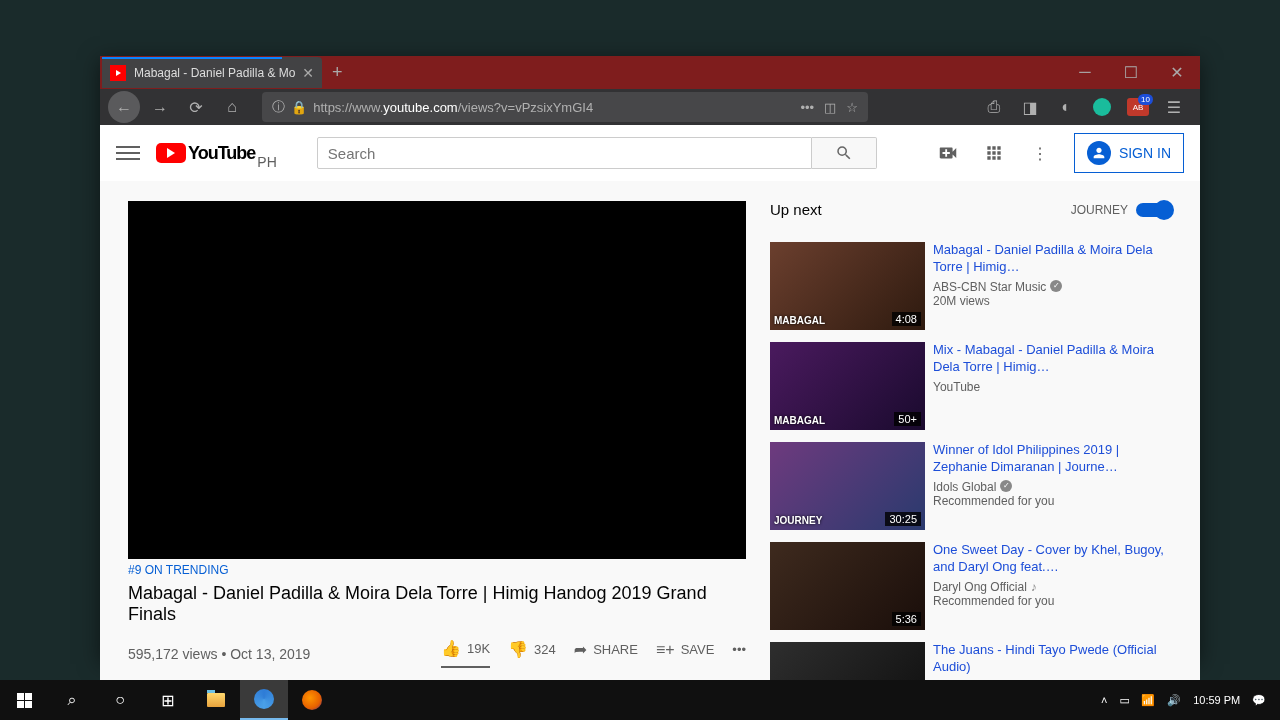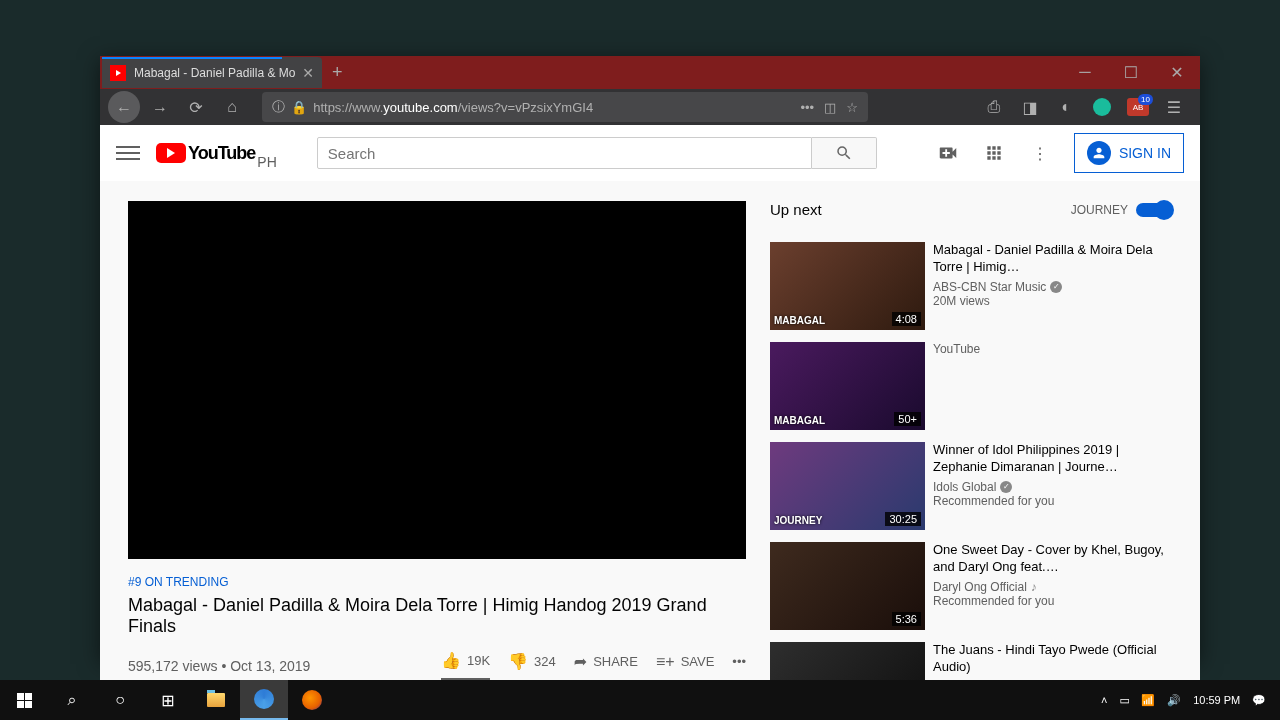--- a/index.html
+++ b/index.html
@@ -50,21 +50,21 @@
 .search-input { flex: 1; height: 32px; border: 1px solid #ccc; padding: 0 10px; font-size: 15px; outline: none; border-radius: 2px 0 0 2px; }
 .search-btn { width: 65px; height: 32px; background: #f8f8f8; border: 1px solid #ccc; border-left: none; cursor: pointer; display: flex; align-items: center; justify-content: center; border-radius: 0 2px 2px 0; }
 .yt-actions { margin-left: auto; display: flex; align-items: center; gap: 22px; }
 .yt-action-icon { width: 24px; height: 24px; cursor: pointer; color: #606060; display: flex; align-items: center; justify-content: center; }
 .signin-btn { border: 1px solid #065fd4; color: #065fd4; padding: 7px 12px; display: flex; align-items: center; gap: 8px; font-size: 14px; font-weight: 500; cursor: pointer; }
 .signin-avatar { width: 24px; height: 24px; border-radius: 50%; background: #065fd4; display: flex; align-items: center; justify-content: center; color: white; }
 
 .yt-body { display: flex; padding: 20px 28px; gap: 24px; background: #f9f9f9; }
 .main-col { flex: 0 0 618px; }
 .video-player { width: 618px; height: 358px; background: #000; }
-.trending-tag { color: #065fd4; font-size: 12px; font-weight: 500; margin-top: 16px; }
+.trending-tag { color: #065fd4; font-size: 12px; font-weight: 500; margin-top: 4px; }
 .video-title { font-size: 18px; font-weight: 400; margin-top: 6px; color: #030303; }
 .video-meta { display: flex; align-items: center; margin-top: 14px; padding-bottom: 12px; }
 .video-stats { color: #606060; font-size: 14px; }
 .video-actions { margin-left: auto; display: flex; gap: 18px; align-items: center; }
 .action-btn { display: flex; align-items: center; gap: 6px; color: #606060; font-size: 13px; font-weight: 500; cursor: pointer; padding-bottom: 8px; }
 .action-btn.liked { border-bottom: 2px solid #606060; }
 .action-icon { font-size: 16px; }
 
 .side-col { flex: 1; }
 .upnext-header { display: flex; align-items: center; margin-bottom: 24px; }
@@ -76,22 +76,22 @@
 .rec-item { display: flex; gap: 8px; margin-bottom: 12px; cursor: pointer; }
 .rec-thumb { width: 155px; height: 88px; background: #333; position: relative; flex-shrink: 0; background-size: cover; }
 .rec-thumb.t0 { background: linear-gradient(135deg, #6b3f2e, #2e1a0f); }
 .rec-thumb.t1 { background: linear-gradient(135deg, #4a1a5e, #1a0a2e); }
 .rec-thumb.t2 { background: linear-gradient(135deg, #6e3a7e, #2a3a6e); text-align: center; }
 .rec-thumb.t3 { background: linear-gradient(135deg, #3e2a1e, #1a0e0a); }
 .rec-thumb.t4 { background: linear-gradient(135deg, #2e2e2e, #0e0e0e); }
 .thumb-overlay { position: absolute; left: 4px; bottom: 4px; font-size: 10px; color: #fff; font-weight: bold; text-shadow: 0 0 3px #000; }
 .thumb-duration { position: absolute; right: 4px; bottom: 4px; background: rgba(0,0,0,0.8); color: #fff; font-size: 11px; padding: 1px 4px; font-weight: 500; }
 .rec-info { flex: 1; }
-.rec-title { font-size: 13px; font-weight: 500; color: #000000; line-height: 1.3; max-height: 34px; overflow: hidden; margin-bottom: 4px; }
-.rec-channel { font-size: 12px; color: #606060; display: flex; align-items: center; gap: 4px; }
+.rec-title { font-size: 13px; font-weight: 500; color: #1d4ed8; line-height: 1.3; max-height: 34px; overflow: hidden; margin-bottom: 4px; }
+.rec-channel { font-size: 12px; color: #606060; display: flex; align-items: flex-start; gap: 4px; }
 .rec-views { font-size: 12px; color: #606060; }
 .verified { width: 12px; height: 12px; background: #888; border-radius: 50%; display: inline-flex; align-items: center; justify-content: center; color: white; font-size: 8px; }
 .music-note { color: #888; }
 
 
 .taskbar { position: absolute; bottom: 0; left: 0; width: 1280px; height: 40px; background: #101010; display: flex; align-items: center; }
 .tb-left { display: flex; height: 100%; }
 .tb-icon { width: 48px; height: 40px; display: flex; align-items: center; justify-content: center; color: #fff; cursor: pointer; }
 .tb-icon.active { background: #3a3a3a; border-bottom: 2px solid #76b9ed; }
 .tb-right { margin-left: auto; display: flex; align-items: center; gap: 12px; color: #fff; font-size: 11px; padding-right: 14px; }
@@ -239,20 +239,21 @@
                 <div class="rec-channel">ABS-CBN Star Music <span class="verified">✓</span></div>
                 <div class="rec-views">20M views</div>
               </div>
             </div>
             <div class="rec-item">
               <div class="rec-thumb t1">
                 <div class="thumb-overlay">MABAGAL</div>
                 <div class="thumb-duration">50+</div>
               </div>
               <div class="rec-info">
+                <div class="rec-title">Mix - Mabagal - Daniel Padilla &amp; Moira Dela Torre | Himig…</div>
                 <div class="rec-channel">YouTube</div>
               </div>
             </div>
             <div class="rec-item">
               <div class="rec-thumb t2">
                 <div class="thumb-overlay">JOURNEY</div>
                 <div class="thumb-duration">30:25</div>
               </div>
               <div class="rec-info">
                 <div class="rec-title">Winner of Idol Philippines 2019 | Zephanie Dimaranan | Journe…</div>

